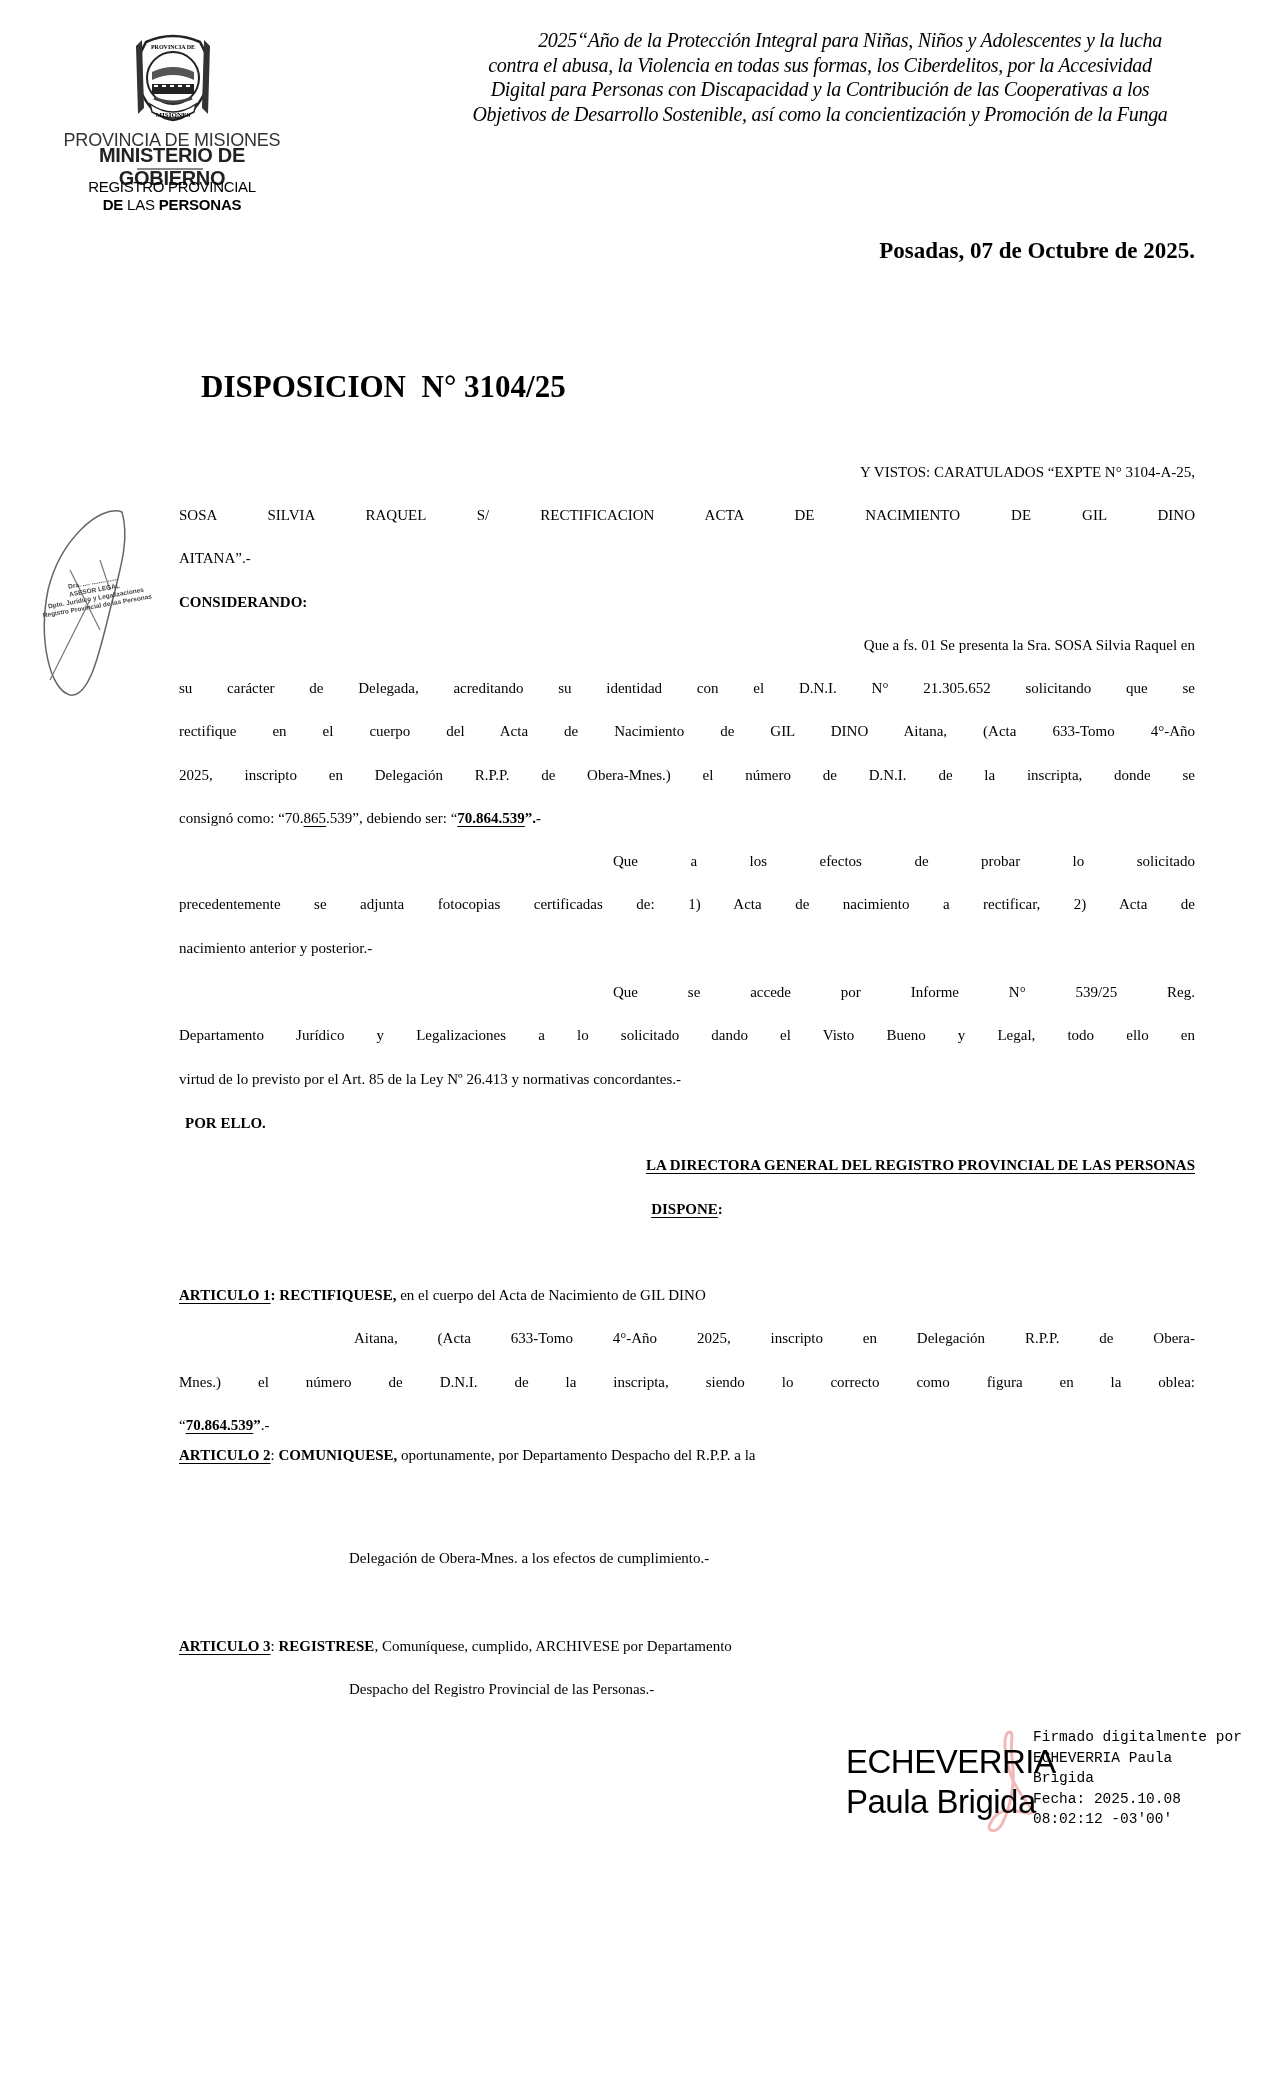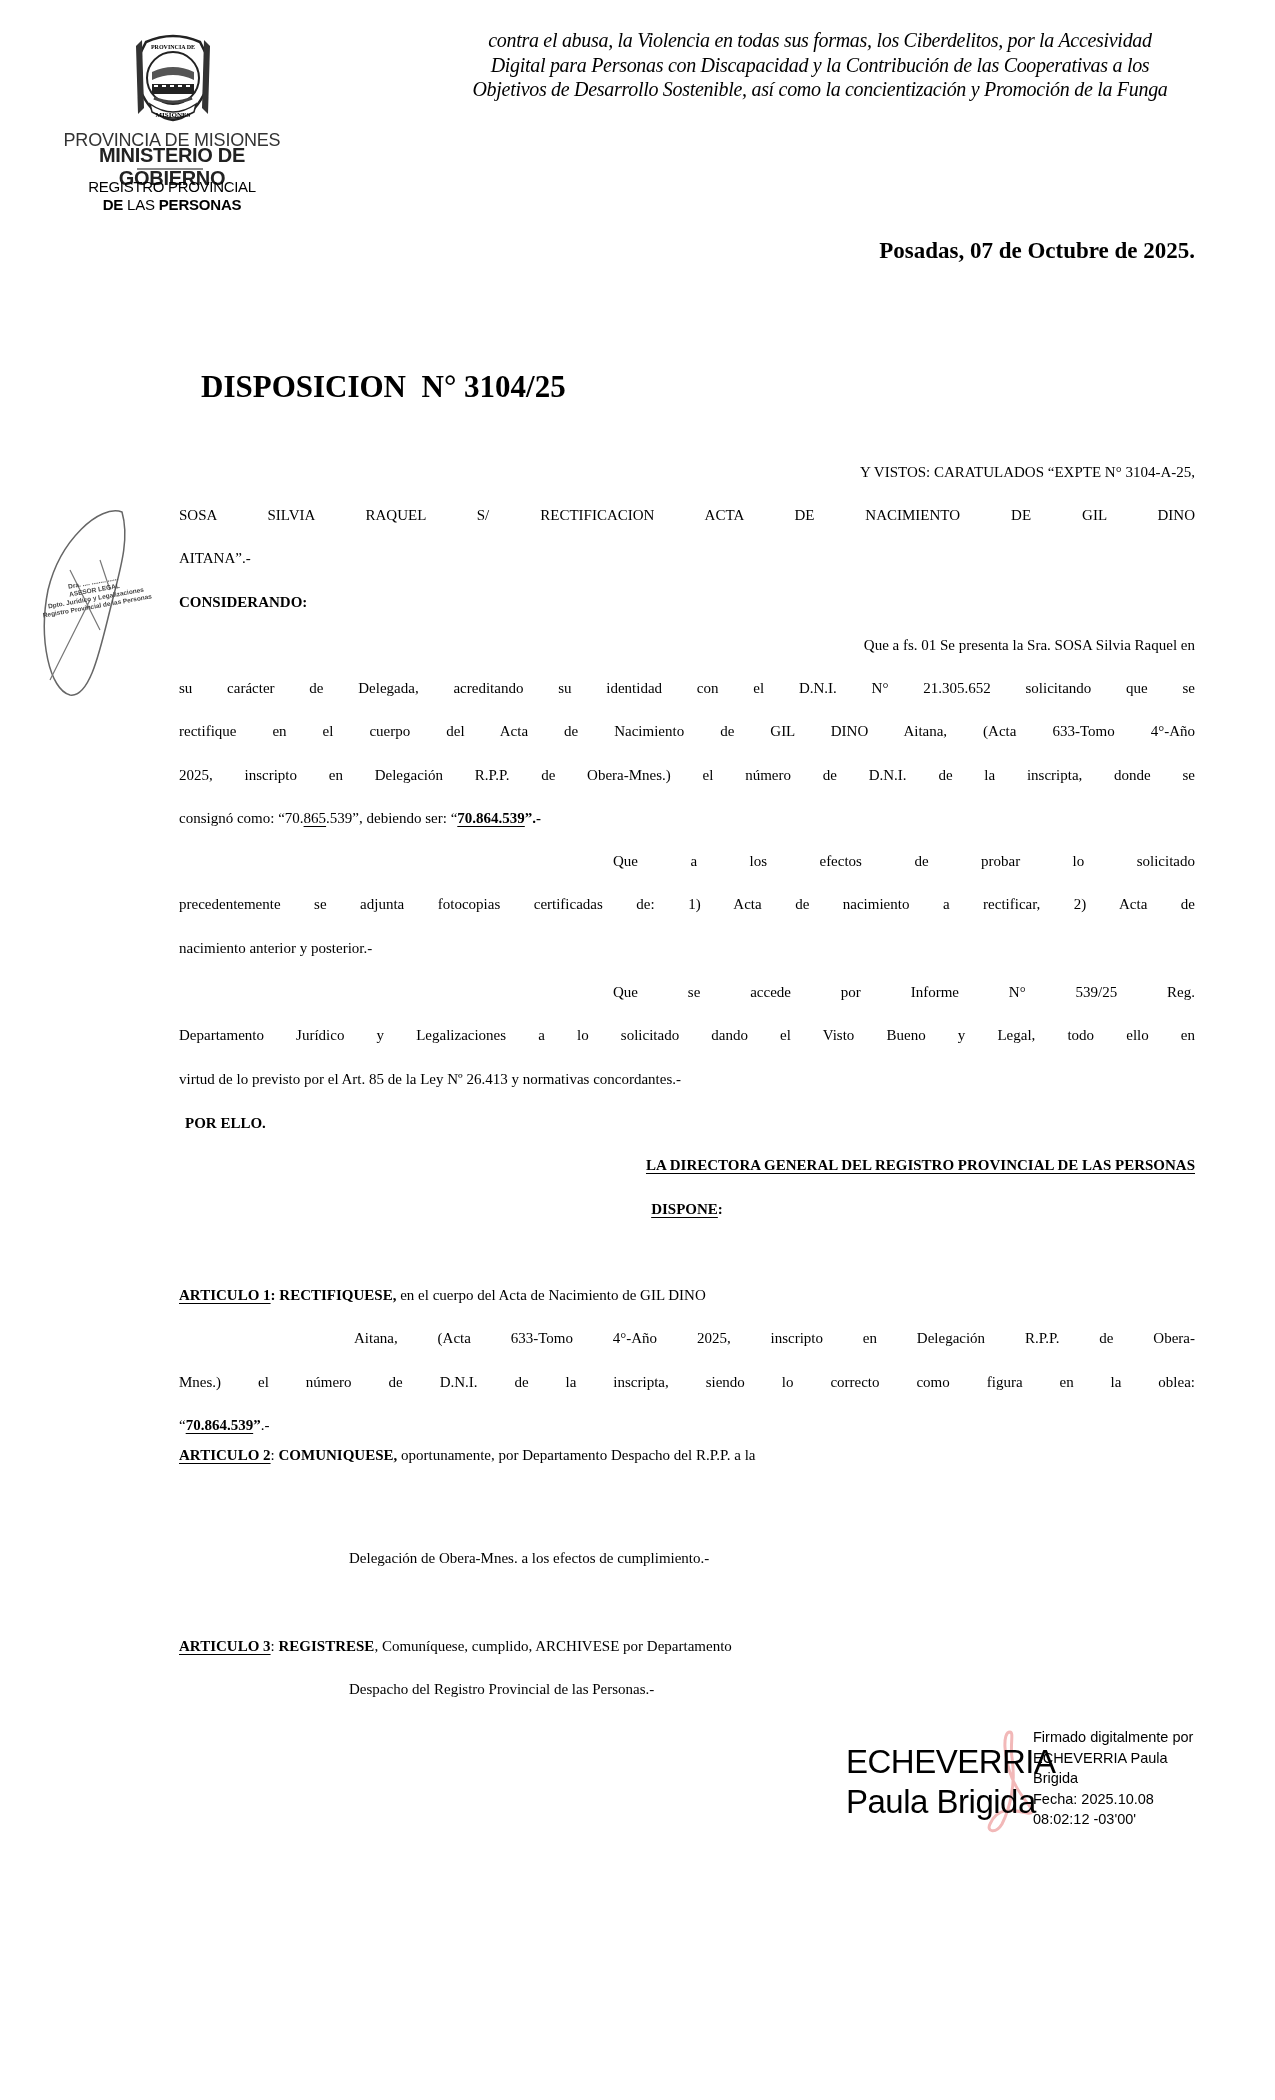--- a/index.html
+++ b/index.html
@@ -6,21 +6,21 @@
   body { width:1275px; height:2100px; position:relative; overflow:hidden; color:#000; font-family:"Liberation Serif", serif; }
   .abs { position:absolute; }
   .sans { font-family:"Liberation Sans", sans-serif; }
   .b { font-weight:bold; }
   .u { text-decoration:underline; text-underline-offset:3px; }
   .line { position:absolute; left:179px; width:1016px; font-size:15px; line-height:30px; white-space:nowrap; }
   .just { text-align:justify; text-align-last:justify; white-space:normal; }
   .motto { position:absolute; left:420px; width:800px; font-style:italic; font-size:20px; line-height:24.5px; text-align:center; letter-spacing:-0.3px; }
   .logo-text { position:absolute; text-align:center; }
   .sig-big { position:absolute; left:846px; font-family:"Liberation Sans", sans-serif; font-size:33px; line-height:40px; letter-spacing:-0.5px; }
-  .sig-small { position:absolute; left:1033px; top:1727px; font-family:Liberation Sans, sans-serif; font-size:14.5px; line-height:20.5px; }
+  .sig-small { position:absolute; left:1033px; top:1727px; font-family:Liberation Mono, monospace; font-size:14.5px; line-height:20.5px; }
 </style>
 </head>
 <body>
 
 <div>
   <svg class="abs" style="left:132px;top:34px;" width="82" height="90" viewBox="0 0 82 90">
     <path d="M14 8 Q41 -4 68 8 L74 20 L72 60 Q60 84 41 86 Q22 84 10 60 L8 20 Z" fill="#fff" stroke="#222" stroke-width="2.5"></path>
     <path d="M4 12 L10 6 L12 74 L6 80 Z" fill="#333"></path>
     <path d="M78 12 L72 6 L70 74 L76 80 Z" fill="#333"></path>
     <circle cx="41" cy="44" r="26" fill="none" stroke="#222" stroke-width="2"></circle>
@@ -33,20 +33,21 @@
     <text x="41" y="15" font-size="6" text-anchor="middle" font-family="Liberation Serif, serif" font-weight="bold">PROVINCIA DE</text>
   </svg>
   <div class="logo-text sans" style="left:56px;top:130px;width:232px;font-size:18px;color:#333;letter-spacing:-0.2px;">PROVINCIA DE MISIONES</div>
   <div class="logo-text sans b" style="left:52px;top:144px;width:240px;font-size:20px;color:#222;letter-spacing:-0.3px;">MINISTERIO DE GOBIERNO</div>
   <div class="abs" style="left:137px;top:168px;width:66px;height:2px;background:#888;"></div>
   <div class="logo-text sans" style="left:56px;top:178px;width:232px;font-size:15px;line-height:18px;letter-spacing:-0.3px;">REGISTRO PROVINCIAL</div>
   <div class="logo-text sans" style="left:56px;top:196px;width:232px;font-size:15px;line-height:18px;letter-spacing:-0.2px;"><b>DE</b><span> LAS </span><b>PERSONAS</b></div>
 </div>
 
 <div class="motto" style="top:28px;">
+  <div style="text-indent:60px;">2025“Año de la Protección Integral para Niñas, Niños y Adolescentes y la lucha</div>
   <div>contra el abusa, la Violencia   en todas sus formas, los Ciberdelitos, por la Accesividad</div>
   <div>Digital para Personas con Discapacidad y la Contribución  de las Cooperativas a los</div>
   <div>Objetivos de Desarrollo Sostenible, así como la concientización y Promoción de la Funga</div>
 </div>
 
 <div class="abs b" style="right:80px;top:238px;font-size:23px;">Posadas, 07 de Octubre de 2025.</div>
 
 <div class="abs b" style="left:179px;top:369px;font-size:31px;white-space:pre;margin-left:22px;">DISPOSICION  N° 3104/25</div>
 
 <div>

